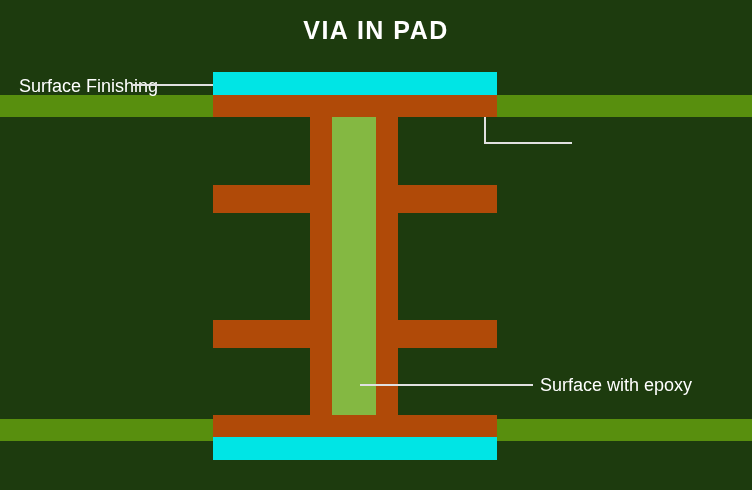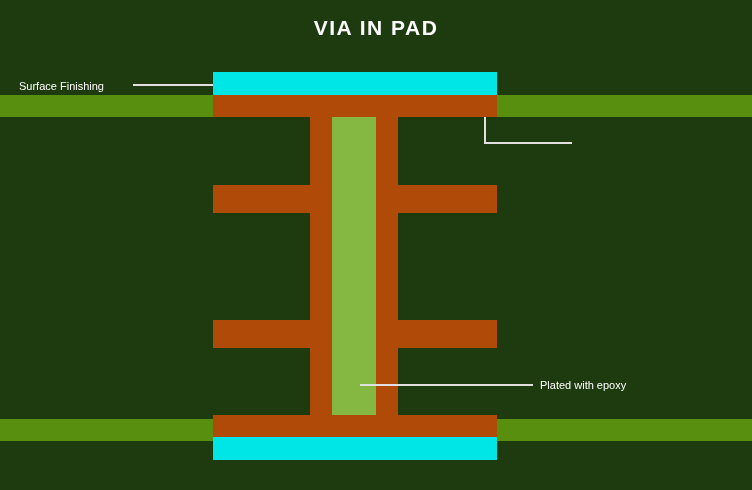--- a/index.html
+++ b/index.html
@@ -11,30 +11,30 @@
     background: var(--background, #1d3b0e);
     overflow: hidden;
   }
   .abs { position: absolute; }
   .band { left: 0; width: 752px; height: 22px; background: var(--layer-band, #588f0e); }
   .copper { background: var(--copper, #b04a08); }
   .cyan { background: var(--surface-finish, #00e5e5); }
   .epoxy-col { background: var(--epoxy, #84b842); }
   .label {
     color: var(--label-text, #ffffff);
-    font-size: 11px;
+    font-size: 18px;
     line-height: 16px;
     white-space: nowrap;
   }
   .leader { background: var(--leader-line, #e0e0e0); }
   #title {
     left: 0; right: 0; top: 16px;
     text-align: center;
     color: var(--label-text, #ffffff);
-    font-size: 21px;
+    font-size: 25px;
     font-weight: bold;
     letter-spacing: 1.5px;
   }
 </style>
 </head>
 <body>
 
 <div id="canvas">
 
   <div id="title" class="abs">VIA IN PAD</div>
@@ -55,15 +55,15 @@
 
   <div class="abs epoxy-col" style="left:332px; top:117px; width:44px; height:298px"></div>
 
   <div class="abs label" style="left:19px; top:78px">Surface Finishing</div>
   <div class="abs leader" style="left:133px; top:84px; width:80px; height:1.5px"></div>
 
   <div class="abs leader" style="left:484px; top:117px; width:1.5px; height:26px"></div>
   <div class="abs leader" style="left:484px; top:142px; width:88px; height:1.5px"></div>
 
   <div class="abs leader" style="left:360px; top:384px; width:173px; height:1.5px"></div>
-  <div class="abs label" style="left:540px; top:377px">Plated with epoxy</div>
+  <div class="abs label" style="left:540px; top:377px">Surface with epoxy</div>
 
 </div>
 
 </body></html>

